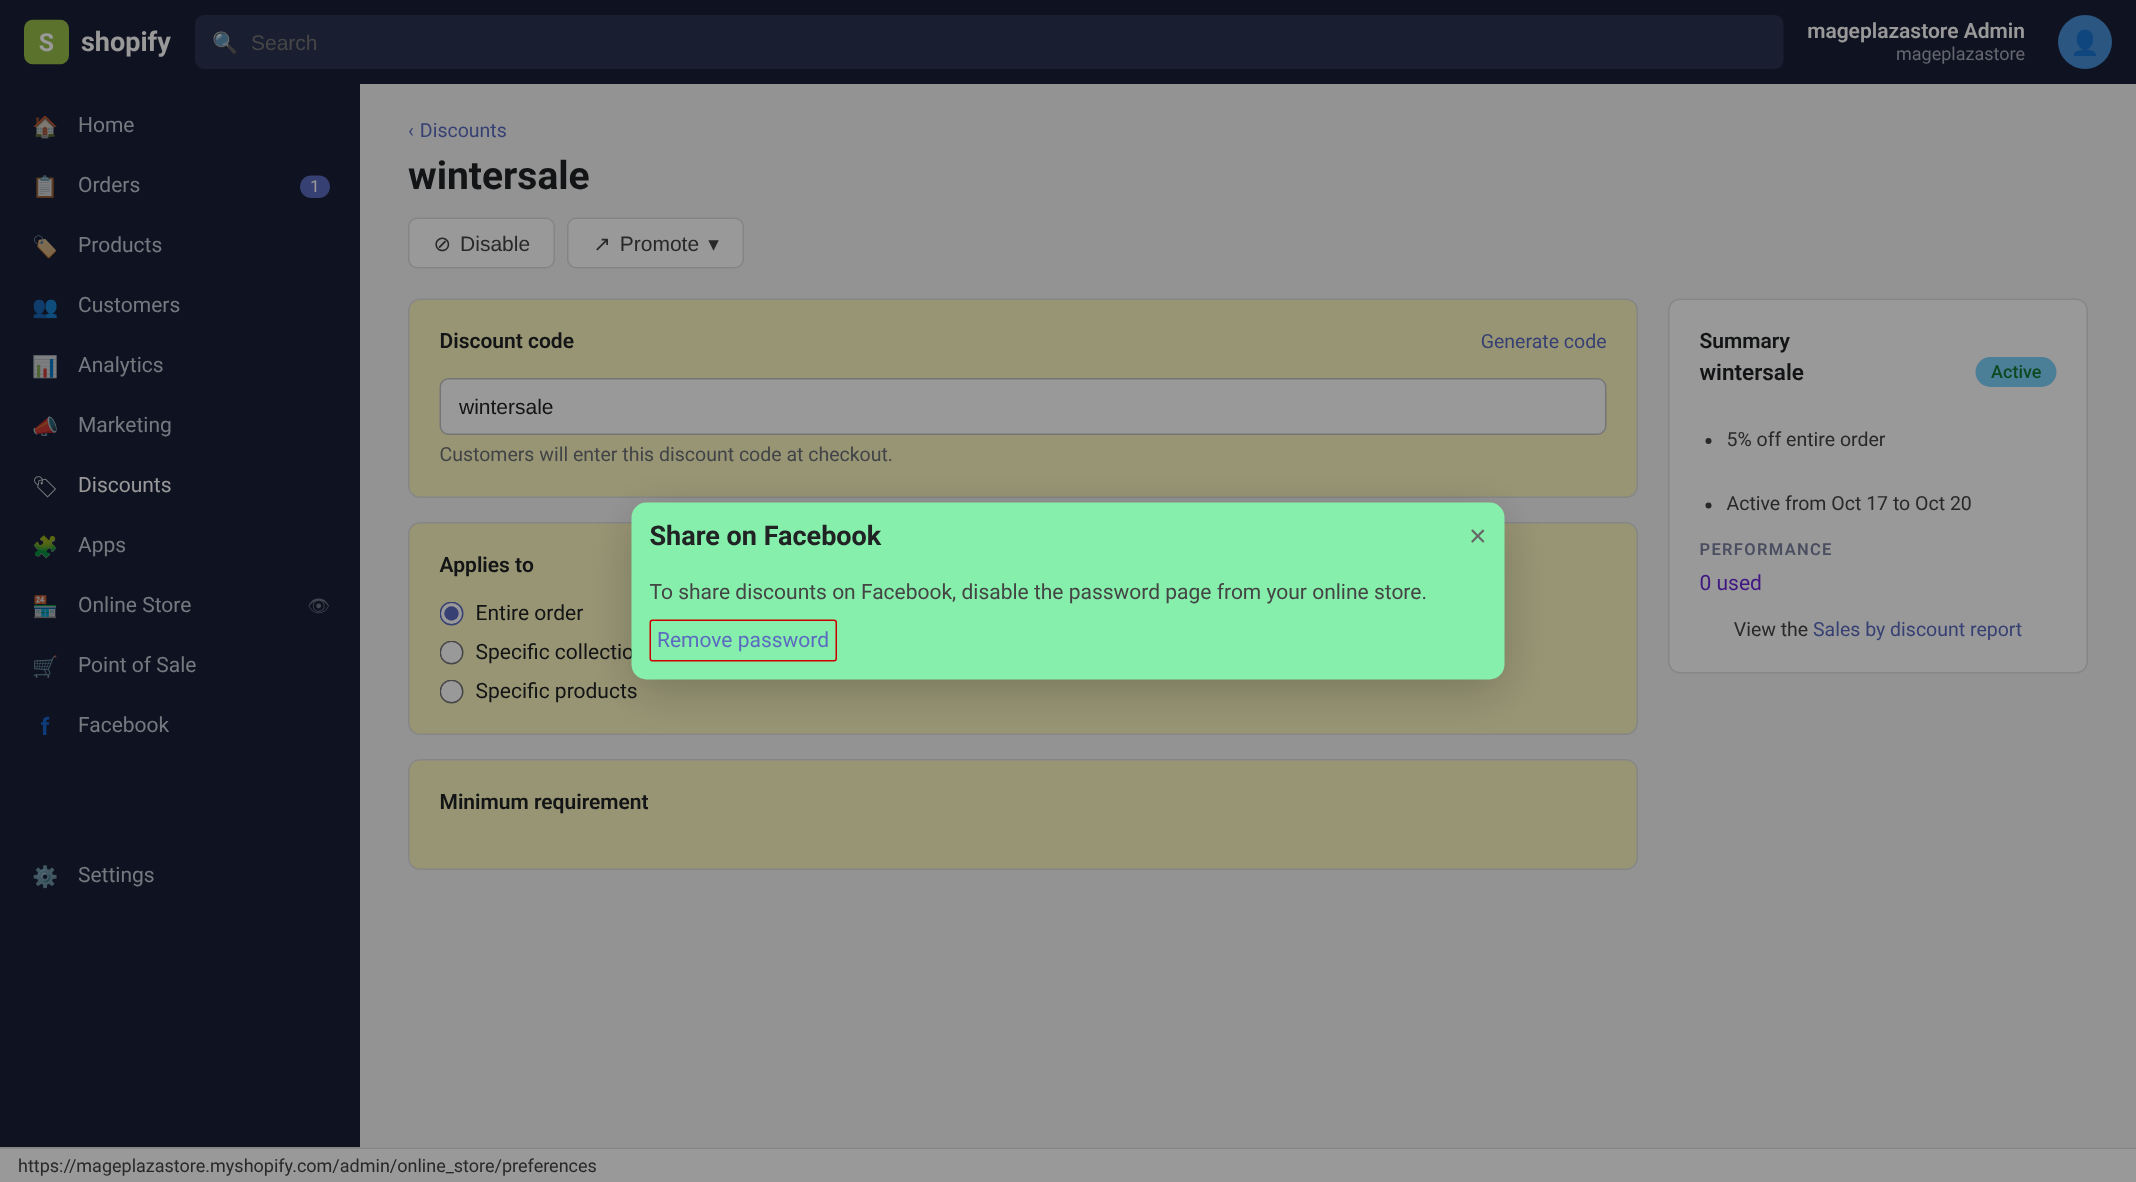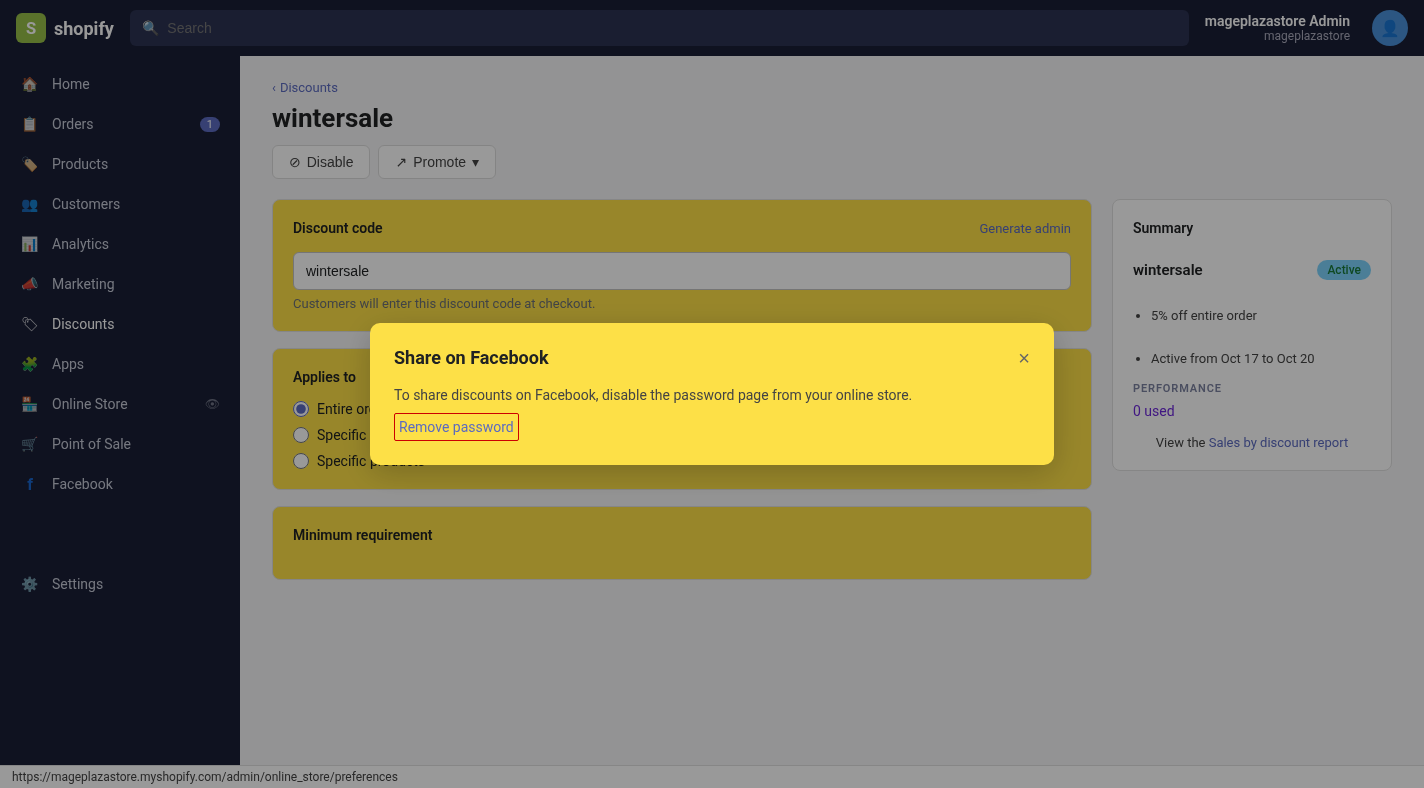--- a/index.html
+++ b/index.html
@@ -181,21 +181,21 @@
       border: 1px solid #ddd;
       border-radius: 6px;
       background: white;
       font-size: 14px;
       color: #444;
       cursor: pointer;
     }
 
     
     .card {
-      background: #fde047;
+      background: #fef9c3;
       border: 1px solid #e0e0e0;
       border-radius: 8px;
       padding: 20px;
       margin-bottom: 16px;
     }
     .card-title {
       font-size: 14px;
       font-weight: 600;
       color: #202223;
       margin-bottom: 16px;
@@ -231,21 +231,21 @@
     }
     .content-main { flex: 1; }
 
     .summary-card {
       background: white;
       border: 1px solid #e0e0e0;
       border-radius: 8px;
       padding: 20px;
       margin-bottom: 16px;
     }
-    .summary-title { font-size: 14px; font-weight: 600; color: #202223; margin-bottom: 24px; }
+    .summary-title { font-size: 14px; font-weight: 600; color: #202223; margin-bottom: 2px; }
     .summary-code-row { display: flex; align-items: center; justify-content: space-between; margin-bottom: 8px; }
     .summary-code { font-size: 15px; font-weight: 600; color: #202223; }
     .badge-active { background: #7dd3fc; color: #1a7a3a; font-size: 12px; padding: 3px 10px; border-radius: 12px; font-weight: 500; }
     .summary-list { list-style: disc; padding-left: 18px; font-size: 13px; color: #444; }
     .summary-list li { margin-bottom: 4px; margin-top: 28px; }
 
     .perf-title { font-size: 11px; font-weight: 600; color: #7c82a0; text-transform: uppercase; letter-spacing: 0.08em; margin-top: 16px; margin-bottom: 8px; }
     .perf-value { font-size: 14px; color: #6d28d9; }
 
     .summary-link { color: #5c6bc0; font-size: 13px; text-decoration: none; }
@@ -261,24 +261,24 @@
     .modal-overlay {
       position: fixed;
       inset: 0;
       background: rgba(0,0,0,0.4);
       z-index: 1000;
       display: flex;
       align-items: center;
       justify-content: center;
     }
     .modal {
-      background: #fde047;
+      background: #86efac;
       border-radius: 10px;
-      width: 684px;
-      padding: 24px;
+      width: 582px;
+      padding: 12px;
       box-shadow: 0 8px 32px rgba(0,0,0,0.2);
       position: relative;
     }
     .modal-header {
       display: flex;
       justify-content: space-between;
       align-items: center;
       margin-bottom: 16px;
     }
     .modal-title { font-size: 18px; font-weight: 700; color: #202223; }
@@ -418,21 +418,21 @@
       </button>
     </div>
 
     <div class="content-cols">
 
       <div class="content-main">
 
         <div class="card">
           <div class="card-title">
             <span>Discount code</span>
-            <a href="#">Generate admin</a>
+            <a href="#">Generate code</a>
           </div>
           <input class="form-input" type="text" value="wintersale" style="">
           <div class="form-hint">Customers will enter this discount code at checkout.</div>
         </div>
 
         <div class="card">
           <div class="card-title">
             <span>Applies to</span>
           </div>
           <div class="radio-group">

